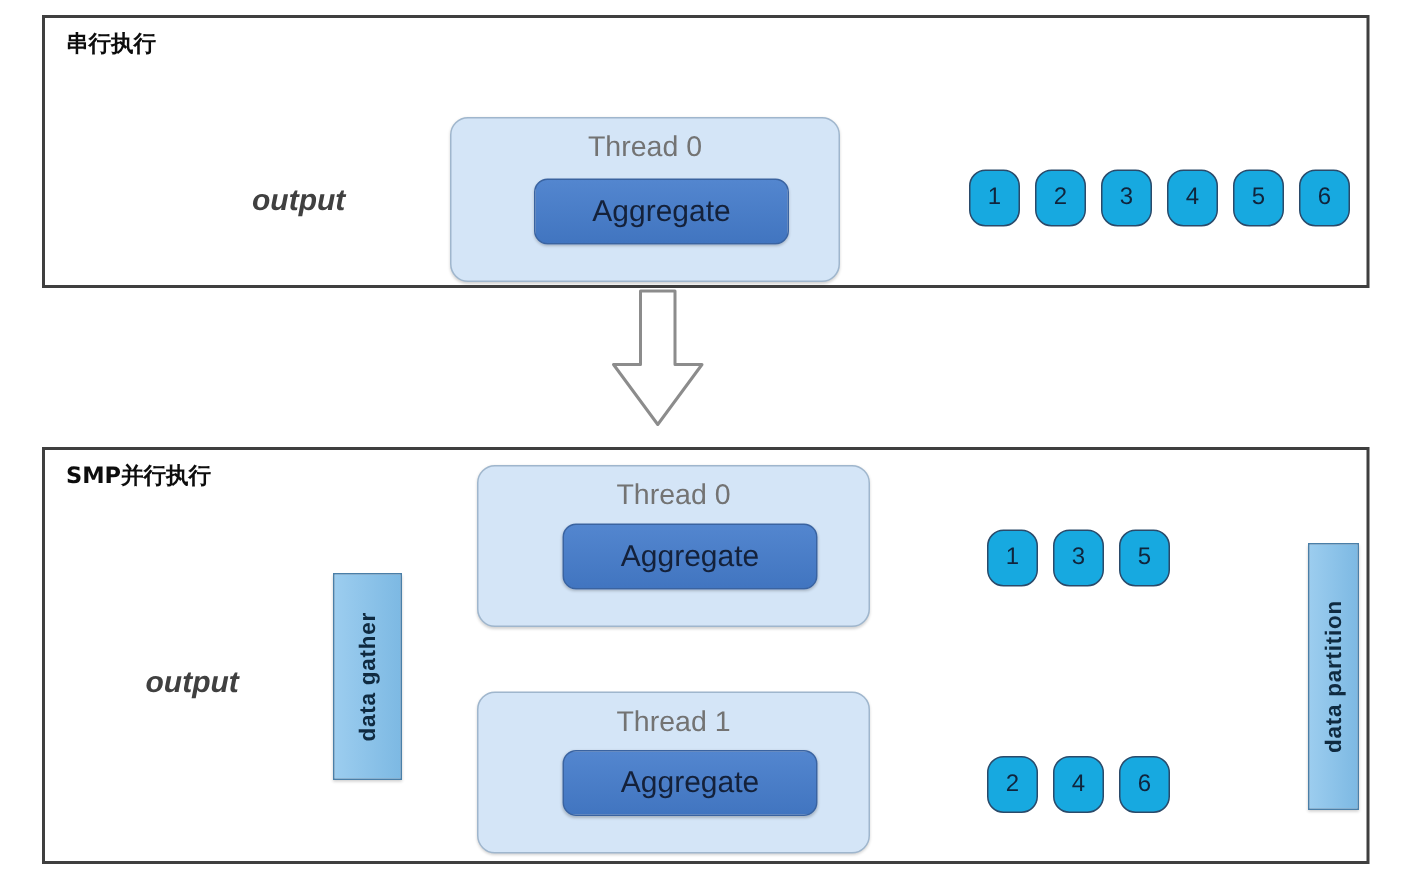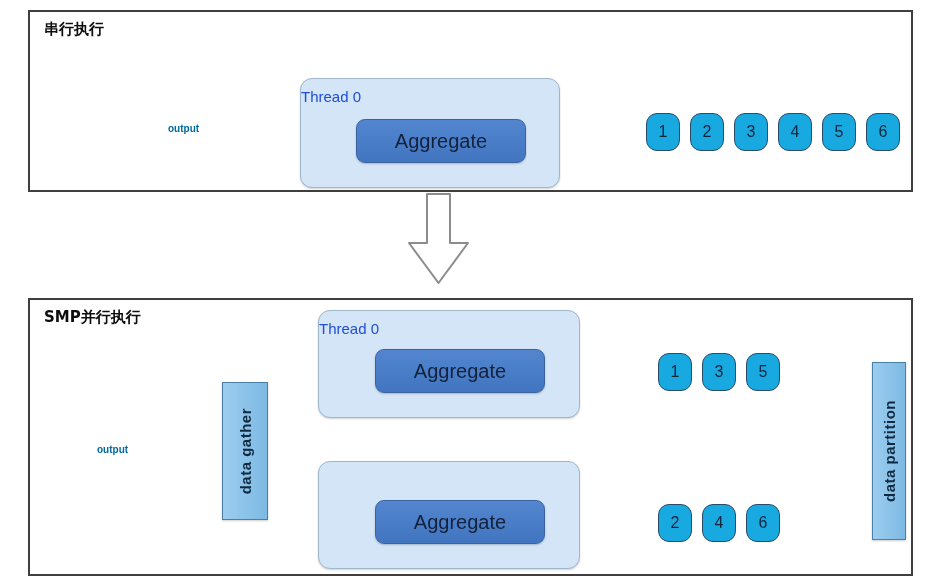--- a/index.html
+++ b/index.html
@@ -35,23 +35,23 @@
   .thread-box {
     position: absolute;
     background: #d4e5f7;
     border: 1px solid #9fb6cd;
     border-radius: 12px;
     box-shadow: 0 1px 2px rgba(0,0,0,0.18);
   }
   .thread-label {
     position: absolute;
     left: 0; right: 0; top: 9px;
-    text-align: left;
-    font-size: 15px;
-    color: #1d4ed8;
+    text-align: center;
+    font-size: 19px;
+    color: #737373;
   }
   .aggregate-box {
     position: absolute;
     background: #4a7ec9;
     background: linear-gradient(180deg, #5386cf 0%, #4175c0 100%);
     border: 1px solid #3a63a0;
     border-radius: 9px;
     box-shadow: 0 1px 2px rgba(0,0,0,0.22);
     display: flex; align-items: center; justify-content: center;
     font-size: 20px;
@@ -88,24 +88,25 @@
     font-size: 15px;
     font-weight: bold;
     color: #0f2a40;
     letter-spacing: 0.5px;
     white-space: nowrap;
   }
 
   
   .arrow-text {
     position: absolute;
-    font-size: 10px;
+    font-size: 20px;
     font-weight: bold;
-    color: #0369a1;
+    color: #404040;
     white-space: nowrap;
+    font-style: italic;
   }
 </style>
 </head>
 <body>
 
 <div id="stage">
 
   <svg class="svg-layer" viewBox="0 0 941 588">
 
     <g>
@@ -186,20 +187,21 @@
   <div class="vbox" style="left:872px; top:362px; width:34px; height:178px;">
     <span>data partition</span>
   </div>
 
   <div class="thread-box" style="left:318px; top:310px; width:262px; height:108px;">
     <div class="thread-label">Thread 0</div>
     <div class="aggregate-box" style="left:56px; top:38px; width:170px; height:44px;">Aggregate</div>
   </div>
 
   <div class="thread-box" style="left:318px; top:461px; width:262px; height:108px;">
+    <div class="thread-label">Thread 1</div>
     <div class="aggregate-box" style="left:56px; top:38px; width:170px; height:44px;">Aggregate</div>
   </div>
 
   <div class="chip" style="left:658px; top:353px;">1</div>
   <div class="chip" style="left:702px; top:353px;">3</div>
   <div class="chip" style="left:746px; top:353px;">5</div>
 
   <div class="chip" style="left:658px; top:504px;">2</div>
   <div class="chip" style="left:702px; top:504px;">4</div>
   <div class="chip" style="left:746px; top:504px;">6</div>

